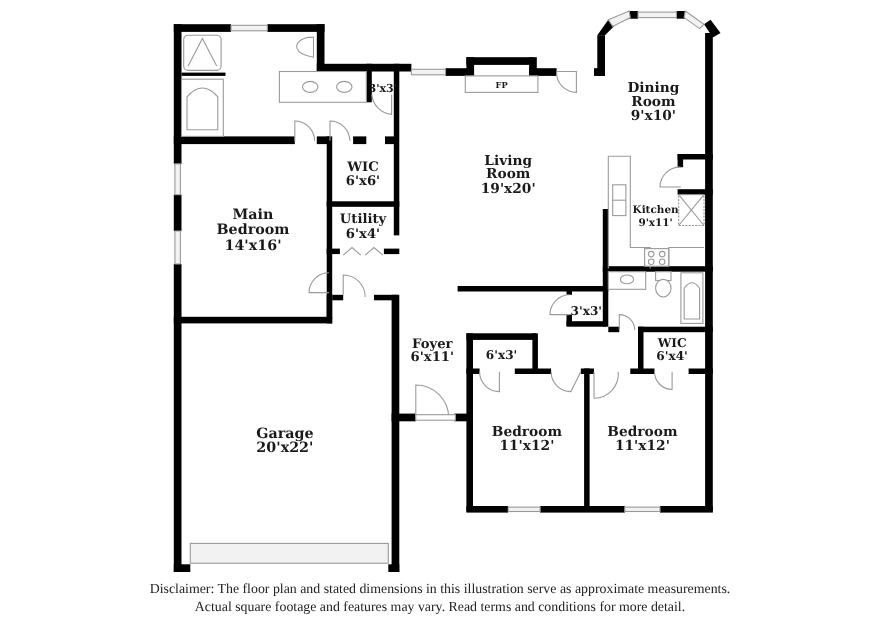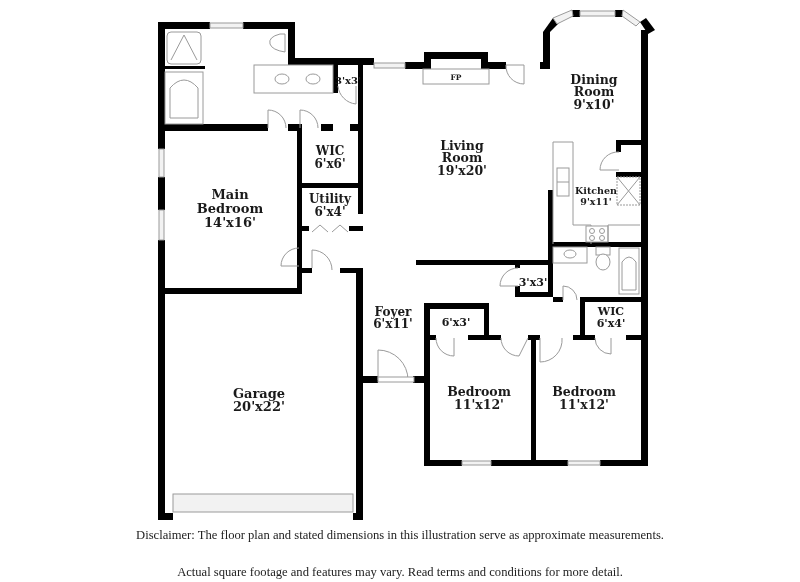--- a/index.html
+++ b/index.html
@@ -222,13 +222,13 @@
     <text class="lbl" x="584" y="409" font-size="12.5">11'x12'</text>
 
     <text class="lbl" x="259" y="398" font-size="13">Garage</text>
     <text class="lbl" x="259" y="411" font-size="13">20'x22'</text>
 
     <text class="lbl" x="456" y="80" font-size="7.5">FP</text>
   </g>
 </svg>
 
 <div class="disclaimer" style="top:527px">Disclaimer: The floor plan and stated dimensions in this illustration serve as approximate measurements.</div>
-<div class="disclaimer" style="top:564px">Actual square footage and features may vary. Read terms and conditions for more detail.</div>
+<div class="disclaimer" style="top:543px">Actual square footage and features may vary. Read terms and conditions for more detail.</div>
 
 </body></html>

